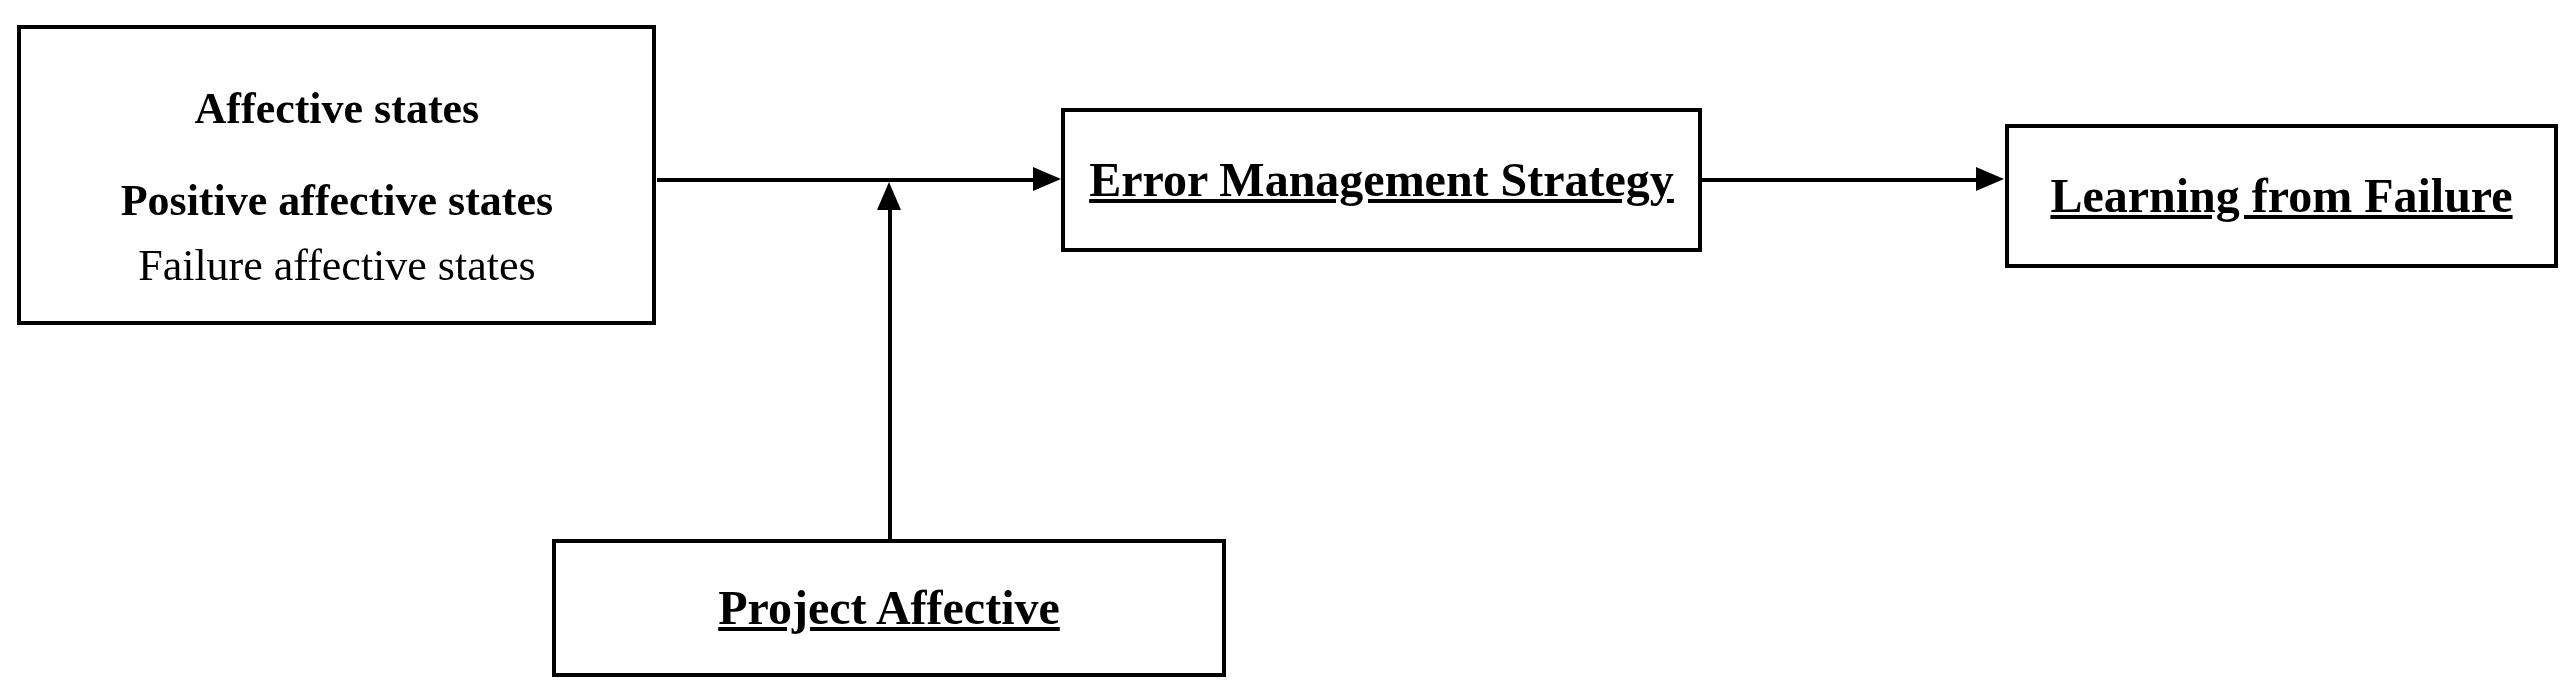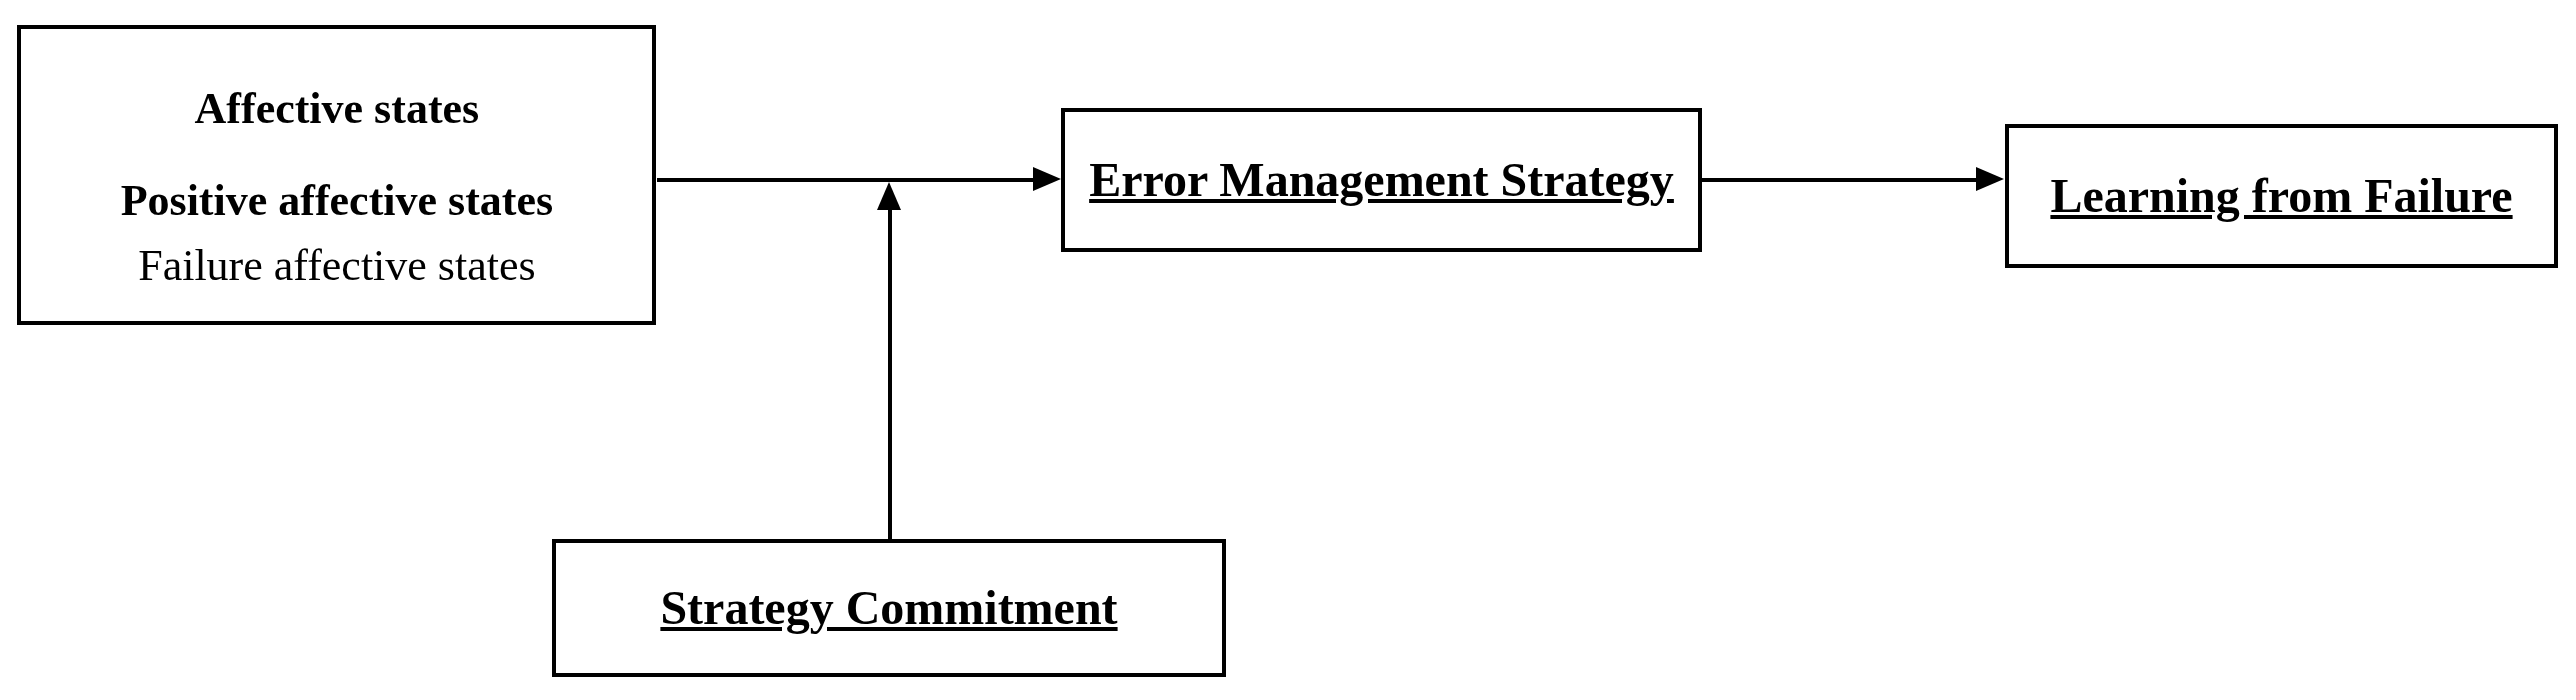--- a/index.html
+++ b/index.html
@@ -101,21 +101,21 @@
 
   <div class="node flex-center" id="node-ems">
     <span class="node-label">Error Management Strategy</span>
   </div>
 
   <div class="node flex-center" id="node-lff">
     <span class="node-label">Learning from Failure</span>
   </div>
 
   <div class="node flex-center" id="node-pc">
-    <span class="node-label">Strategy Commitment</span>
+    <span class="node-label">Project Affective</span>
   </div>
 
   <div class="hline" id="edge1-line"></div>
   <div class="head-right" id="edge1-head"></div>
 
   <div class="hline" id="edge2-line"></div>
   <div class="head-right" id="edge2-head"></div>
 
   <div class="vline" id="edge3-line"></div>
   <div class="head-up" id="edge3-head"></div>

